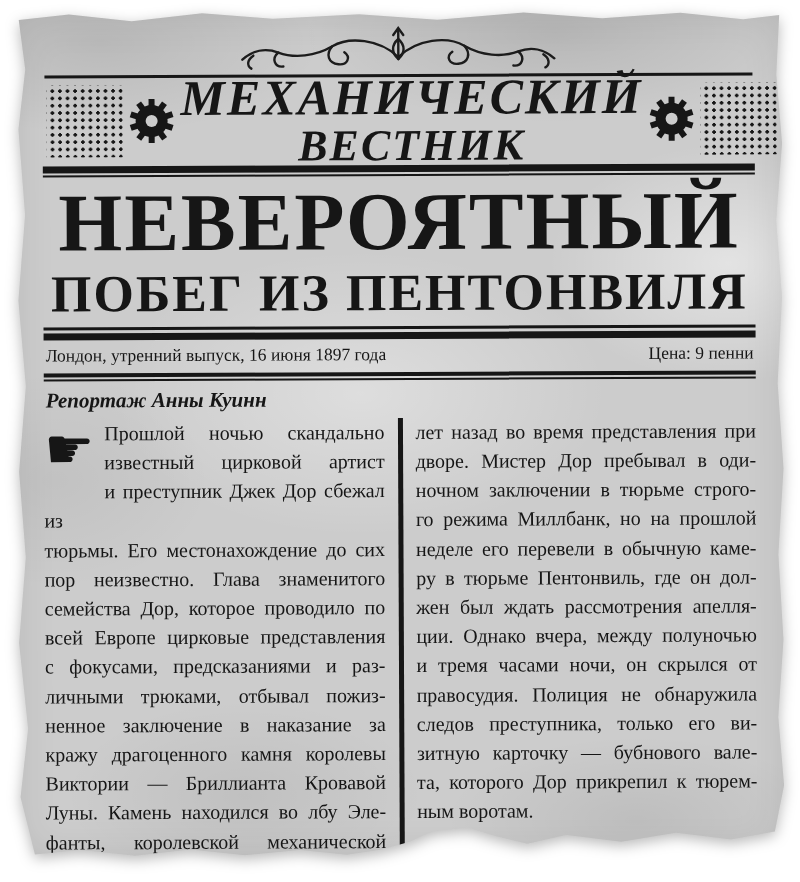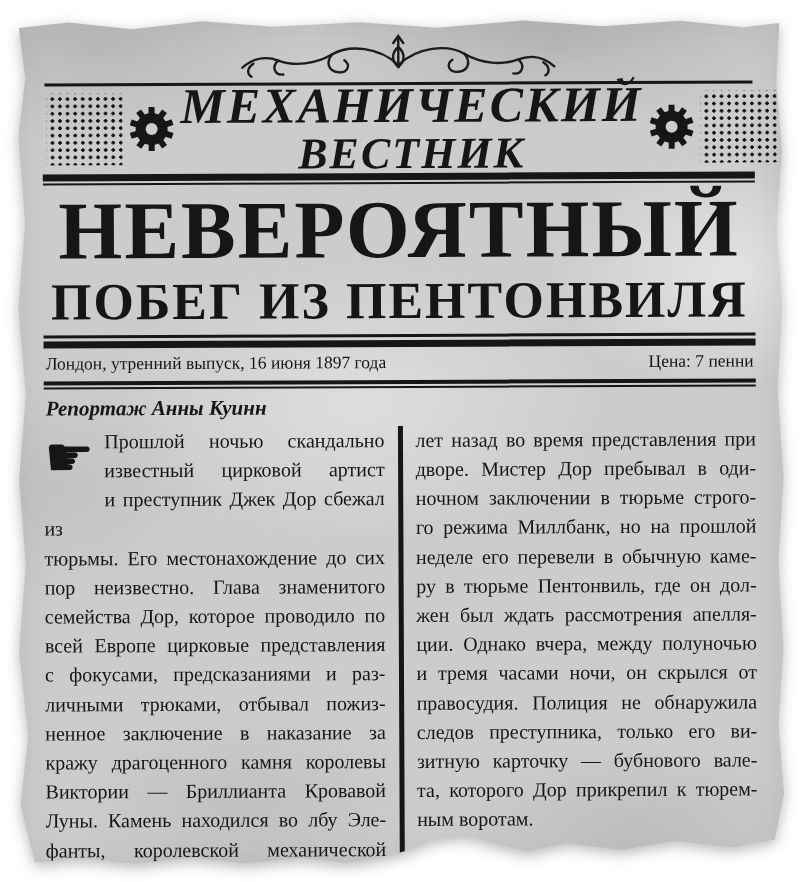--- a/index.html
+++ b/index.html
@@ -8,21 +8,21 @@
     --page-bg:#ffffff;
   }
   *{margin:0;padding:0;box-sizing:border-box;}
   html,body{width:800px;height:882px;overflow:hidden;}
   body{
     background:var(--page-bg);
     font-family:"Liberation Serif", serif;
     color:var(--ink);
   }
   .paper-shadow{
-    position:absolute;left:8px;top:16px;width:784px;height:856px;
+    position:absolute;left:8px;top:8px;width:784px;height:856px;
     filter:drop-shadow(0 4px 7px rgba(0,0,0,.28));
   }
   .paper{
     position:relative;width:100%;height:100%;
     background:
       radial-gradient(ellipse 340px 140px at 12% 4%, rgba(0,0,0,.09), transparent 65%),
       radial-gradient(ellipse 420px 150px at 70% 3%, rgba(0,0,0,.10), transparent 60%),
       radial-gradient(ellipse 300px 200px at 92% 30%, rgba(255,255,255,.45), transparent 60%),
       radial-gradient(ellipse 260px 180px at 6% 55%, rgba(0,0,0,.05), transparent 60%),
       radial-gradient(ellipse 380px 220px at 45% 45%, rgba(255,255,255,.35), transparent 65%),
@@ -186,21 +186,21 @@
       <div class="h2">ПОБЕГ ИЗ ПЕНТОНВИЛЯ</div>
     </div>
 
     <div class="sep-thinthick">
       <div class="line"></div>
         <div class="bar"></div>
     </div>
 
     <div class="dateline">
       <span>Лондон, утренний выпуск, 16 июня 1897 года</span>
-      <span>Цена: 7 пенни</span>
+      <span>Цена: 9 пенни</span>
     </div>
 
     <div class="sep-dateline-bottom">
       <div class="bar"></div>
         <div class="line"></div>
     </div>
 
     <div class="byline">Репортаж Анны Куинн</div>
 
     <div class="columns">

